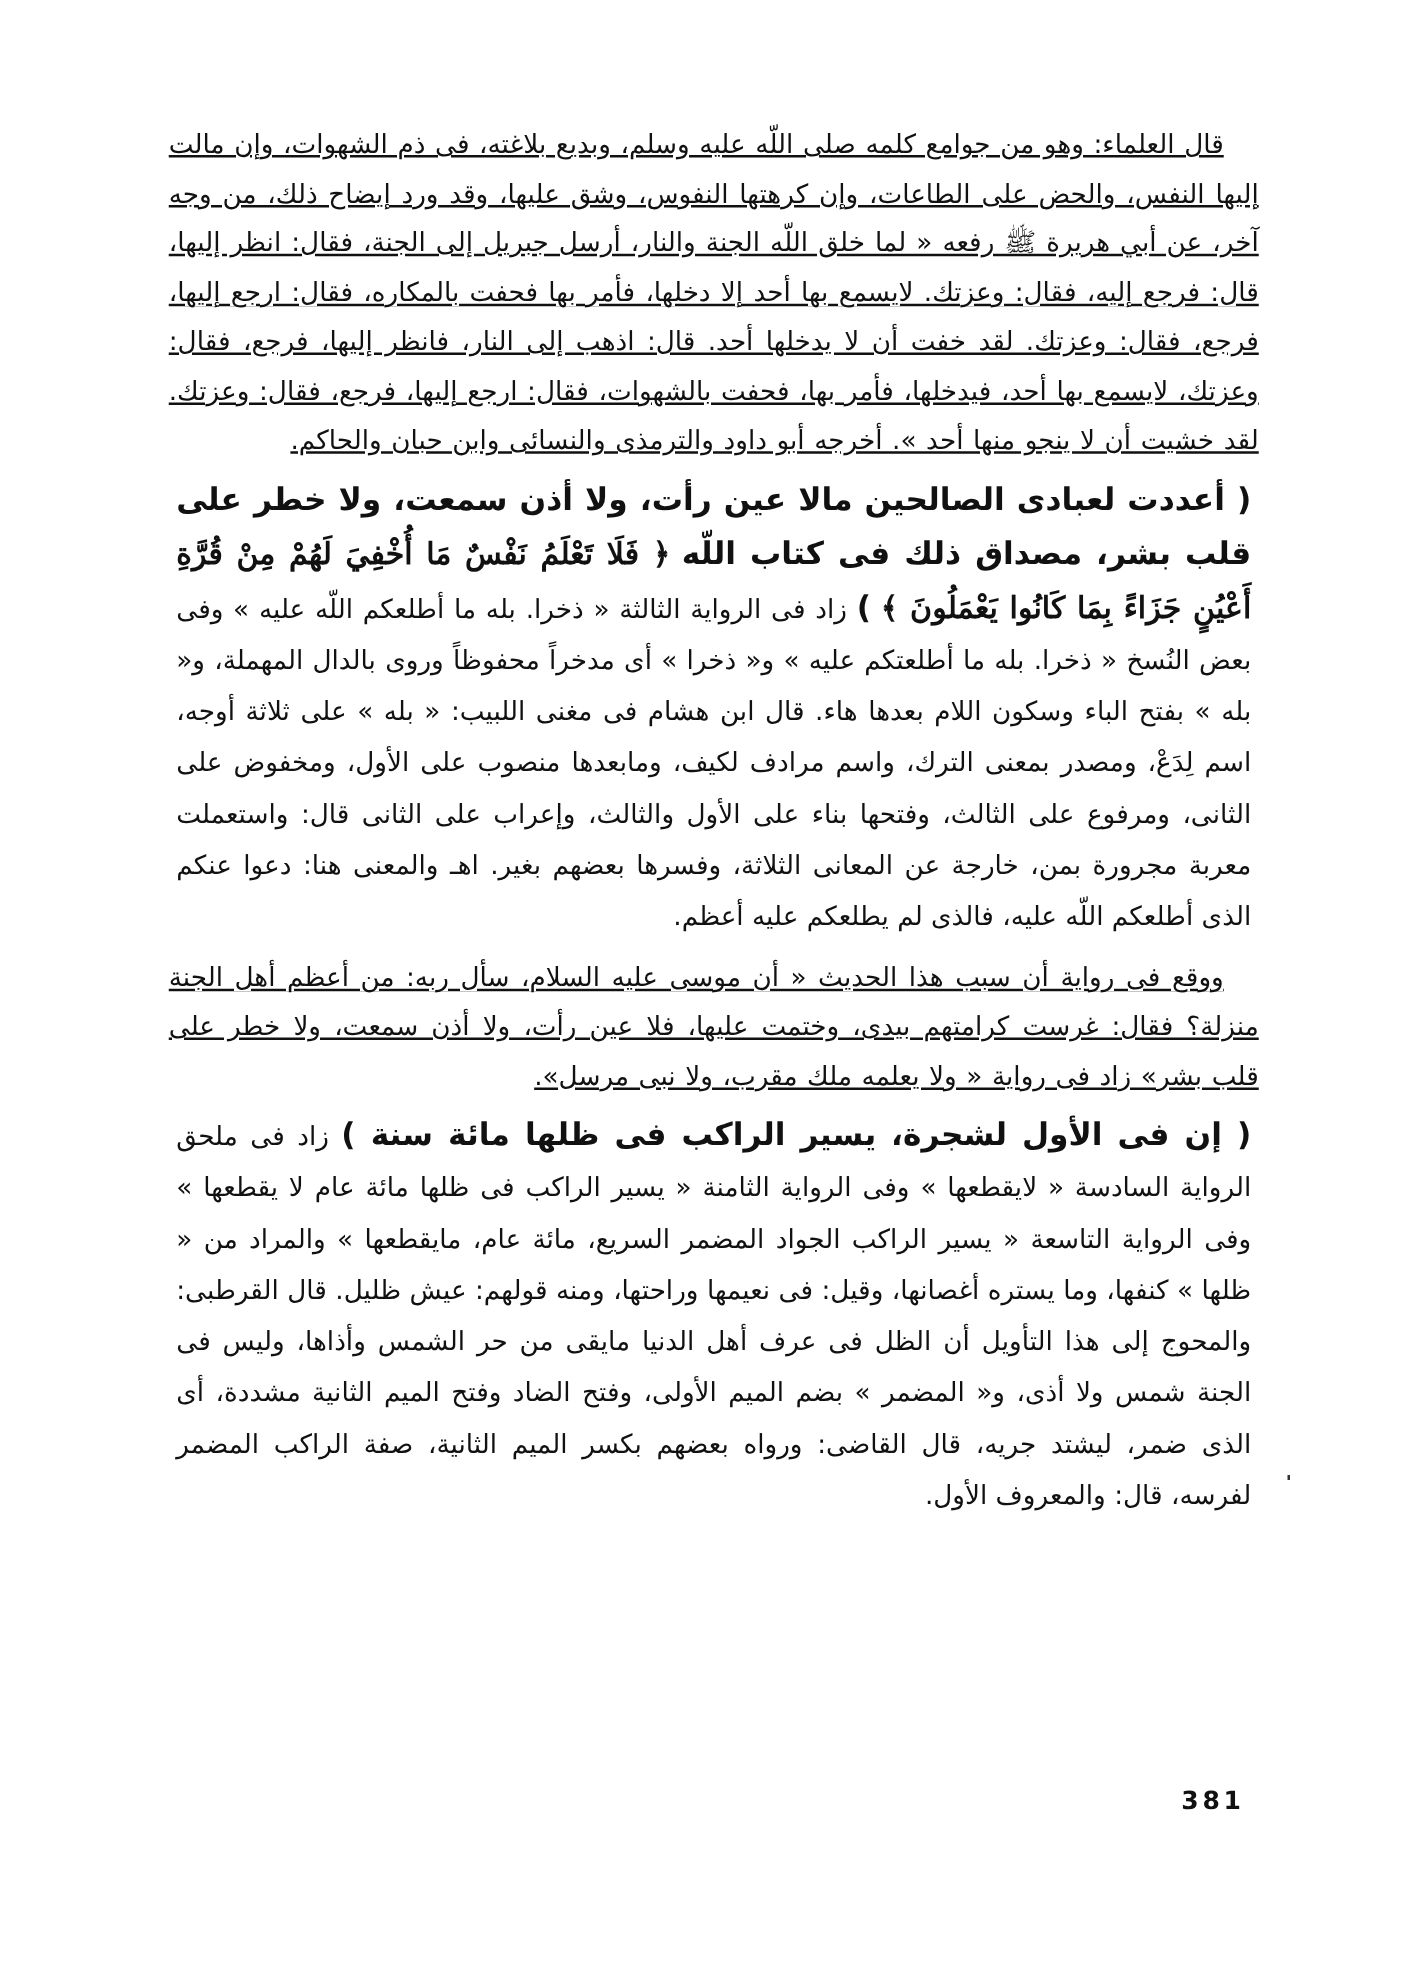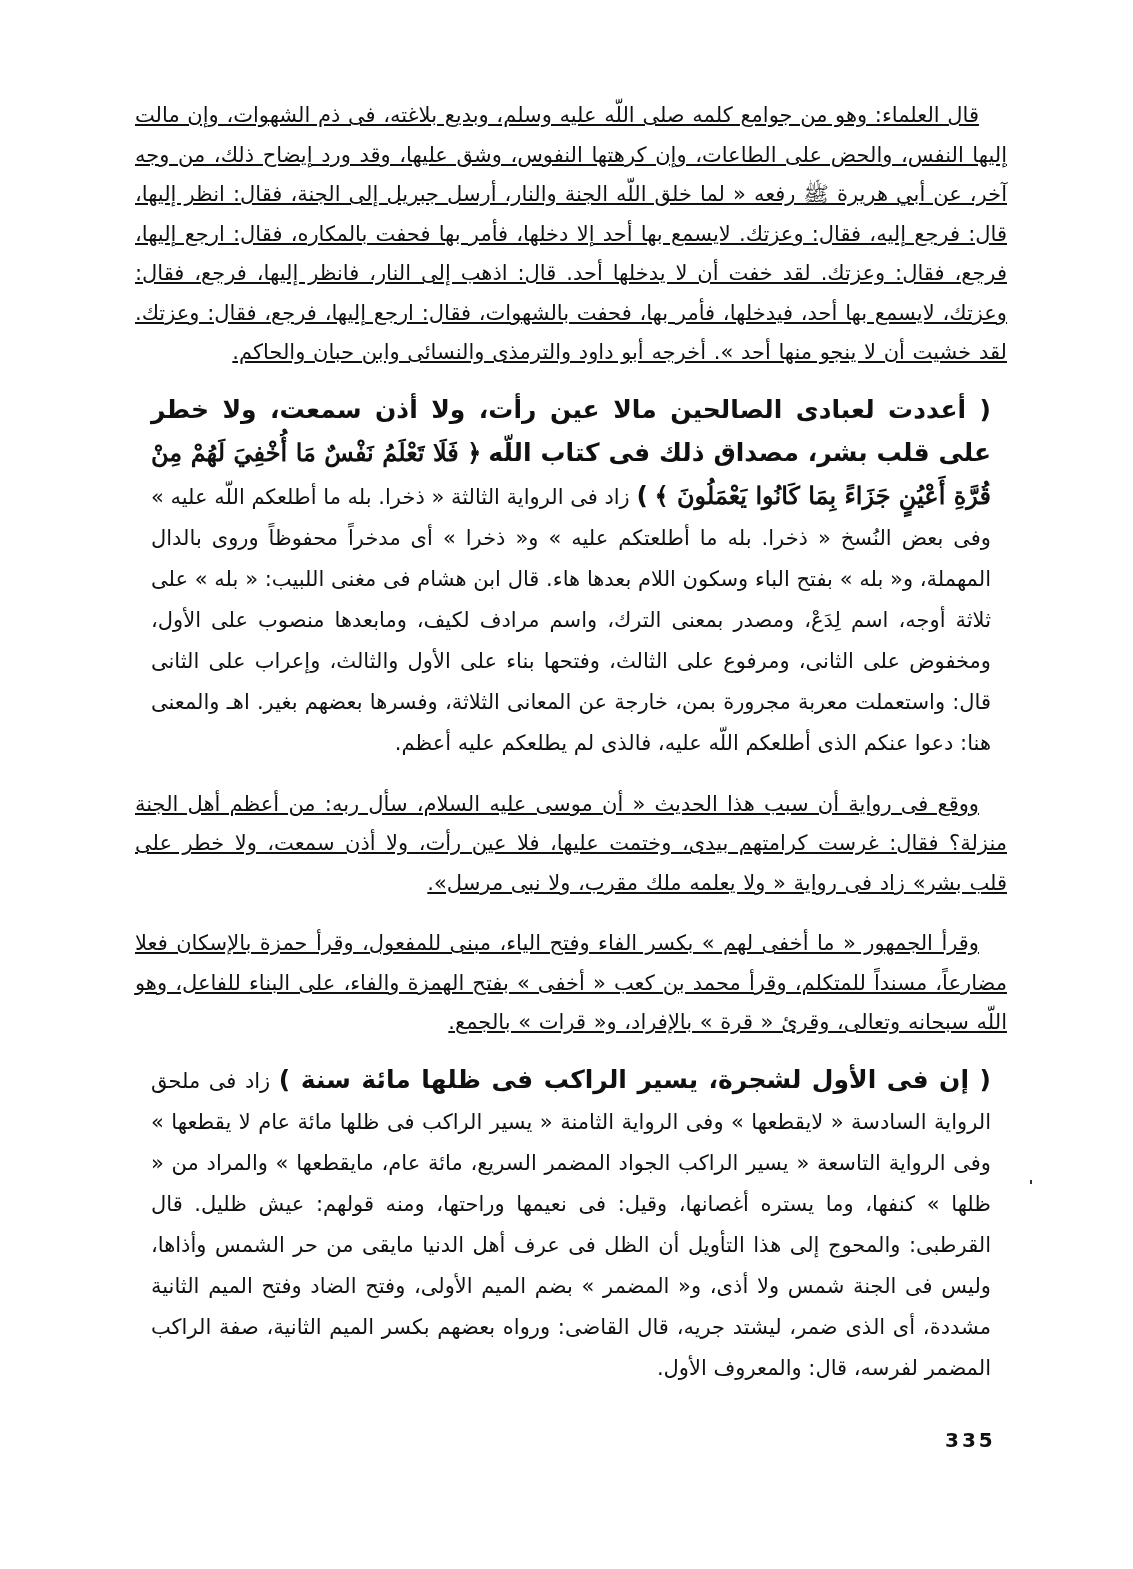--- a/index.html
+++ b/index.html
@@ -27,35 +27,35 @@
     .para {
       font-size: 21px;
       line-height: 39.5px;
       margin: 0;
       word-spacing: 1px;
       text-decoration: underline;
     }
     .para.indent {
       text-indent: 28px;
     }
-    .gap-small { margin-top: 21px; }
+    .gap-small { margin-top: 9px; }
     .gap-med { margin-top: 12px; }
     .heading-run {
       font-weight: bold;
       font-size: 25px;
     }
     .quran {
       font-family: "DejaVu Serif", serif;
       font-weight: bold;
       font-size: 24px;
     }
     .lead-block {
       font-size: 21px;
       line-height: 41px;
-      margin: 16px;
+      margin: 6px;
     }
     .lead-block .heading-run {
       line-height: 42px;
     }
     .page-number {
       position: absolute;
       left: 945px;
       top: 1428px;
       font-size: 20px;
       font-weight: bold;
@@ -80,24 +80,23 @@
 
   <p class="lead-block gap-med">
     <span class="heading-run">( أعددت لعبادى الصالحين مالا عين رأت، ولا أذن سمعت، ولا خطر على قلب بشر، مصداق ذلك فى كتاب اللّه</span>
     <span class="quran">﴿ فَلَا تَعْلَمُ نَفْسٌ مَا أُخْفِيَ لَهُمْ مِنْ قُرَّةِ أَعْيُنٍ جَزَاءً بِمَا كَانُوا يَعْمَلُونَ ﴾</span>
     <span class="heading-run"> )</span>
     <span> زاد فى الرواية الثالثة « ذخرا. بله ما أطلعكم اللّه عليه » وفى بعض النُسخ « ذخرا. بله ما أطلعتكم عليه » و« ذخرا » أى مدخراً محفوظاً وروى بالدال المهملة، و« بله » بفتح الباء وسكون اللام بعدها هاء. قال ابن هشام فى مغنى اللبيب: « بله » على ثلاثة أوجه، اسم لِدَعْ، ومصدر بمعنى الترك، واسم مرادف لكيف، ومابعدها منصوب على الأول، ومخفوض على الثانى، ومرفوع على الثالث، وفتحها بناء على الأول والثالث، وإعراب على الثانى قال: واستعملت معربة مجرورة بمن، خارجة عن المعانى الثلاثة، وفسرها بعضهم بغير. اهـ والمعنى هنا: دعوا عنكم الذى أطلعكم اللّه عليه، فالذى لم يطلعكم عليه أعظم.</span>
   </p>
 
   <p class="para indent gap-small">ووقع فى رواية أن سبب هذا الحديث « أن موسى عليه السلام، سأل ربه: من أعظم أهل الجنة منزلة؟ فقال: غرست كرامتهم بيدى، وختمت عليها، فلا عين رأت، ولا أذن سمعت، ولا خطر على قلب بشر» زاد فى رواية « ولا يعلمه ملك مقرب، ولا نبى مرسل».</p>
 
-  <p class="para indent gap-small">وقرأ الجمهور « ما أخفى لهم » بكسر الفاء وفتح الياء، مبنى للمفعول، وقرأ حمزة بالإسكان فعلا مضارعاً، مسنداً للمتكلم، وقرأ محمد بن كعب « أخفى » بفتح الهمزة والفاء، على البناء للفاعل، وهو اللّه سبحانه وتعالى، وقرئ « قرة » بالإفراد، و« قرات » بالجمع.</p>
 
   <p class="lead-block gap-small">
     <span class="heading-run">( إن فى الأول لشجرة، يسير الراكب فى ظلها مائة سنة )</span>
     <span> زاد فى ملحق الرواية السادسة « لايقطعها » وفى الرواية الثامنة « يسير الراكب فى ظلها مائة عام لا يقطعها » وفى الرواية التاسعة « يسير الراكب الجواد المضمر السريع، مائة عام، مايقطعها » والمراد من « ظلها » كنفها، وما يستره أغصانها، وقيل: فى نعيمها وراحتها، ومنه قولهم: عيش ظليل. قال القرطبى: والمحوج إلى هذا التأويل أن الظل فى عرف أهل الدنيا مايقى من حر الشمس وأذاها، وليس فى الجنة شمس ولا أذى، و« المضمر » بضم الميم الأولى، وفتح الضاد وفتح الميم الثانية مشددة، أى الذى ضمر، ليشتد جريه، قال القاضى: ورواه بعضهم بكسر الميم الثانية، صفة الراكب المضمر لفرسه، قال: والمعروف الأول.</span>
   </p>
 
 </div>
 
 <div class="stray-mark"></div>
 
-<div class="page-number">335</div>
+<div class="page-number">381</div>
 
 </body></html>

